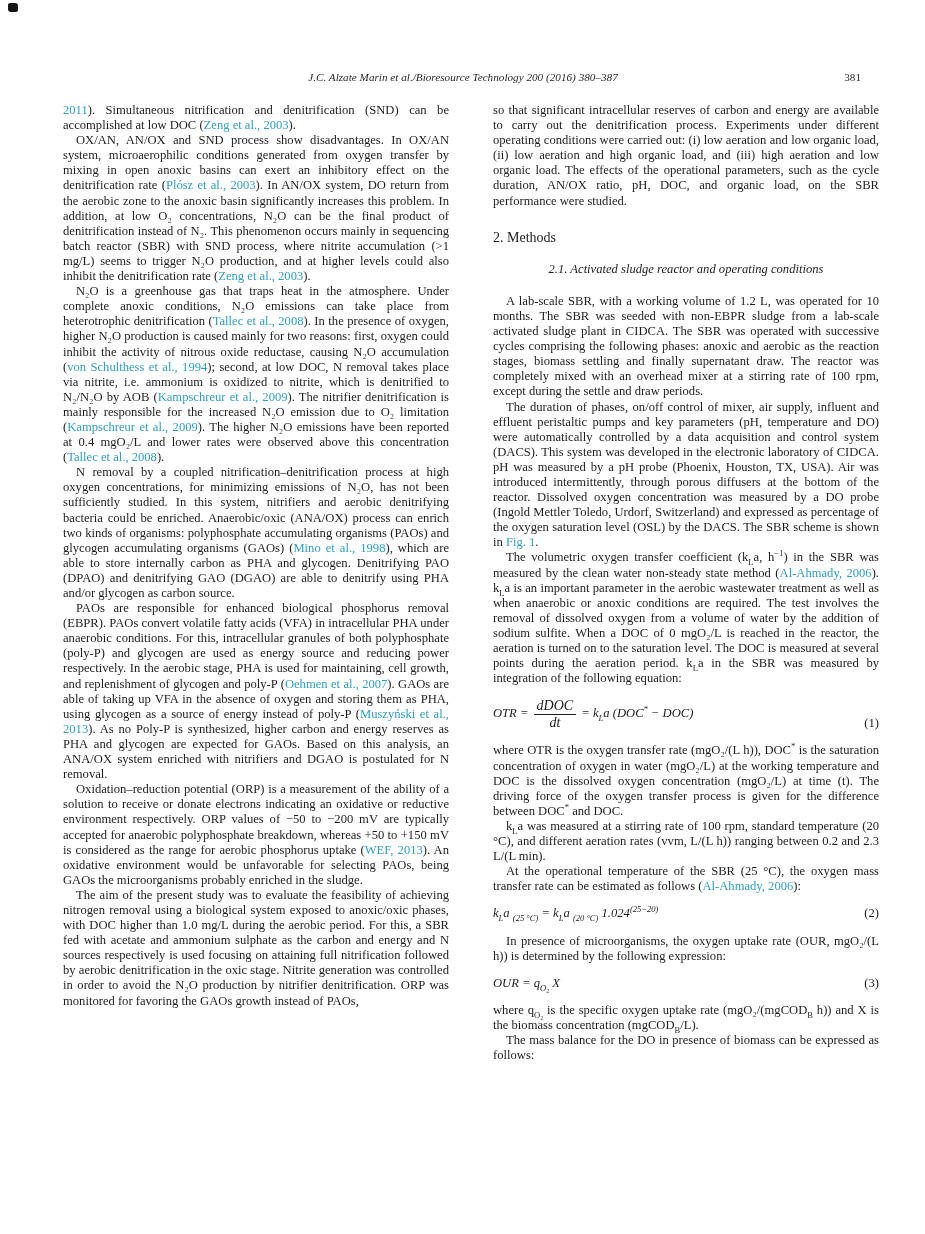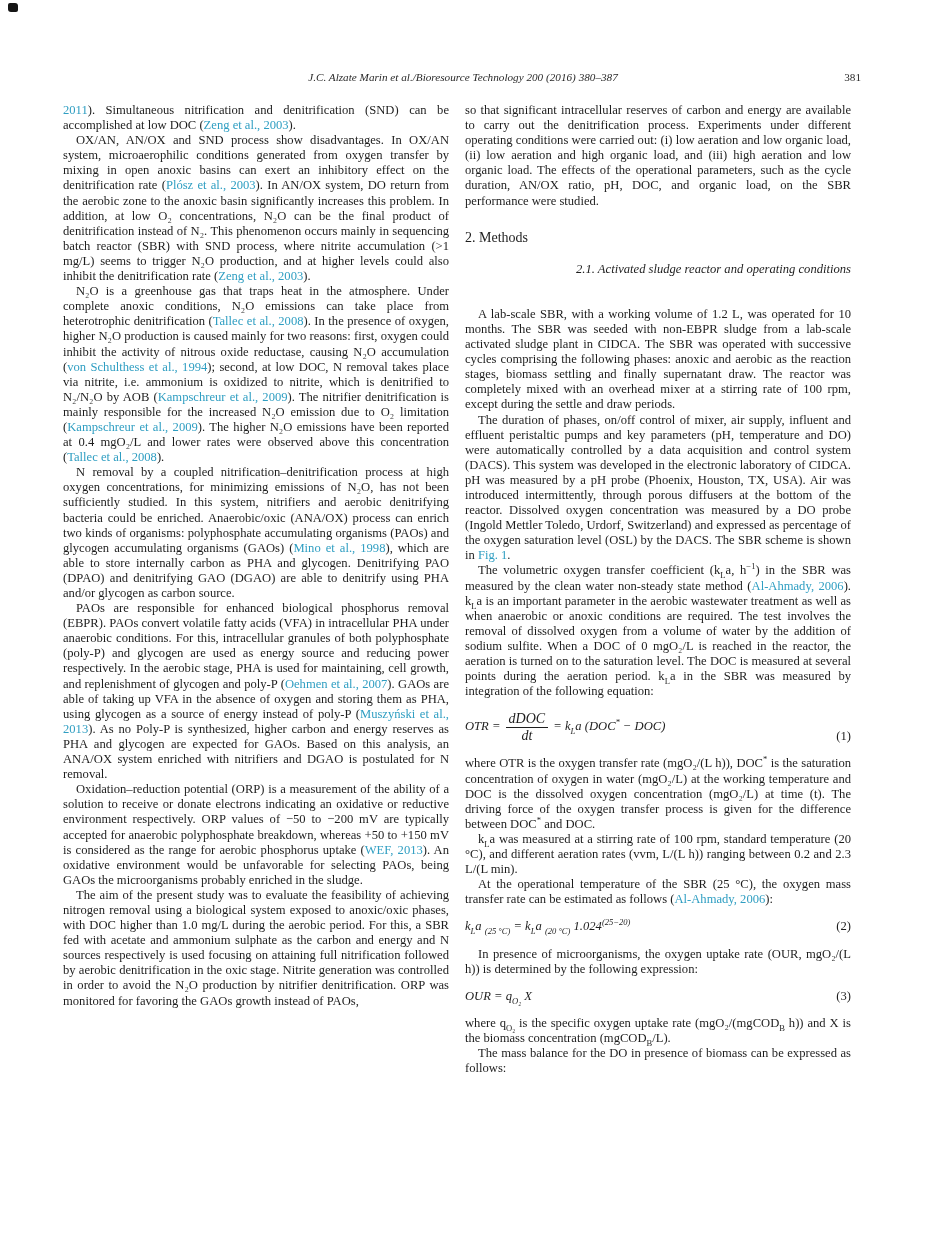--- a/index.html
+++ b/index.html
@@ -34,21 +34,21 @@
   }
   .head-center { text-align: center; font-style: italic; }
   .head-right  { position: absolute; right: 2px; top: 0; font-style: normal; }
   .columns {
     position: absolute;
     top: 103px;
     left: 63px;
     width: 800px;
     display: grid;
     grid-template-columns: 386px 386px;
-    column-gap: 16px;
+    column-gap: 44px;
   }
   .col {
     width: 386px;
     font-size: 12.6px;
     line-height: 15.1px;
     text-align: justify;
     color: #1d1d1d;
   }
   p.para { margin: 0; }
   p.para.indent { text-indent: 13px; }
@@ -57,22 +57,22 @@
     font-size: 14px;
     font-weight: normal;
     font-style: normal;
     margin: 21px 0 17px 0;
     text-align: left;
   }
   h3.sub-heading {
     font-size: 12.6px;
     font-weight: normal;
     font-style: italic;
-    margin: 0 0 30px 0;
-    text-align: right;
+    margin: 0 0 17px 0;
+    text-align: center;
   }
   .equation {
     display: flex;
     align-items: flex-end;
     margin: 12px 0;
     font-style: italic;
   }
   .eq-body { flex: 1; text-align: left; }
   .eq-number { font-style: normal; padding-left: 8px; }
   .frac {

